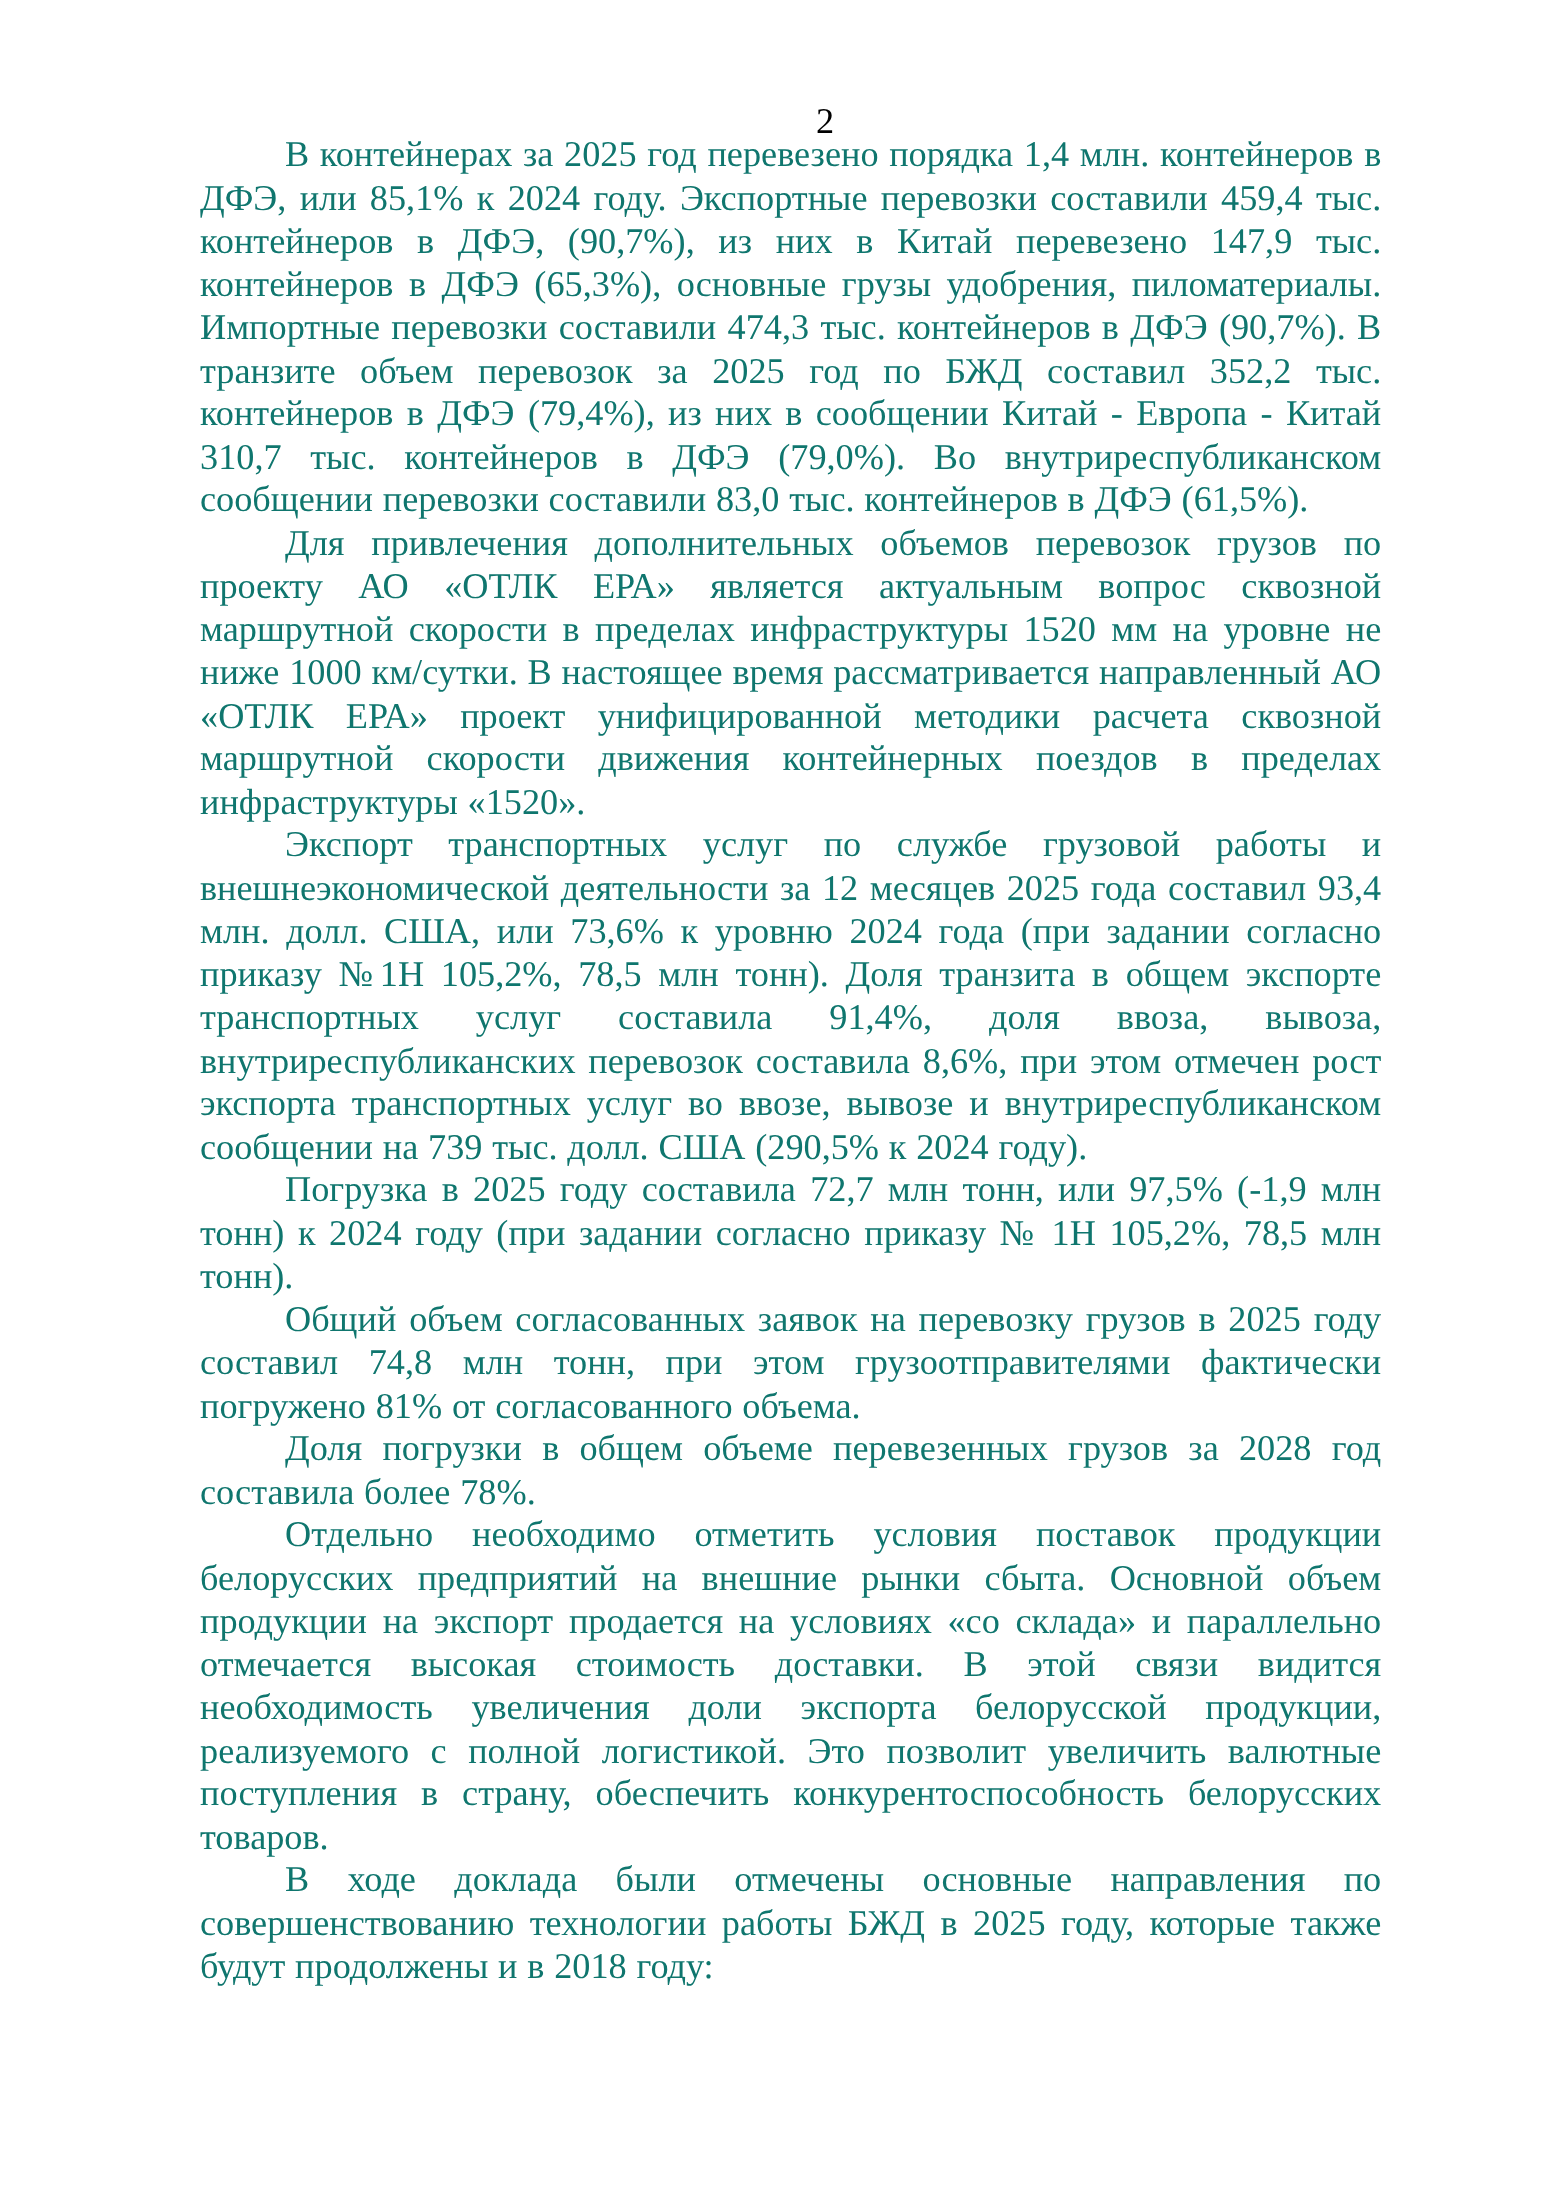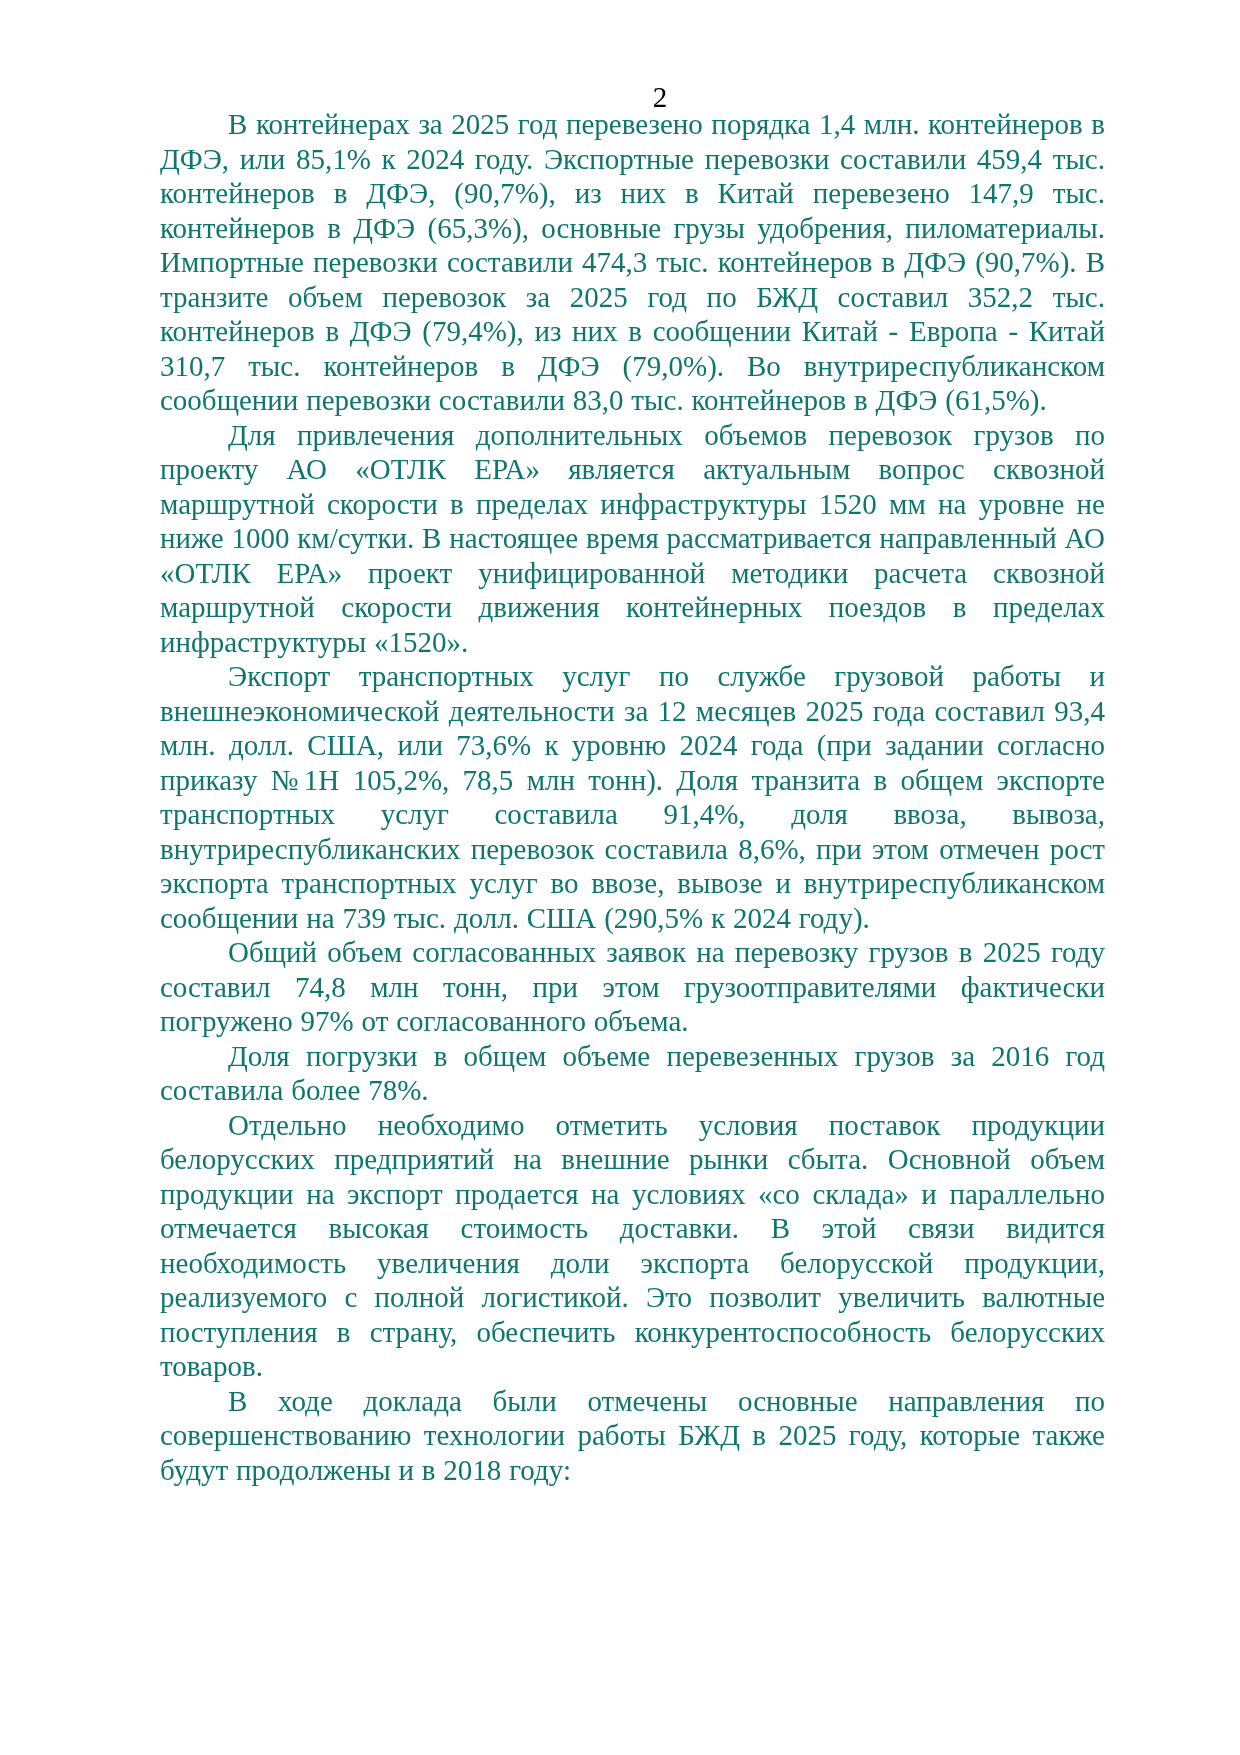--- a/index.html
+++ b/index.html
@@ -45,18 +45,19 @@
 </style>
 </head>
 <body>
 
 <div class="page">
   <div class="page-number">2</div>
   <div class="page-body">
       <p class="para">В контейнерах за 2025 год перевезено порядка 1,4 млн. контейнеров в ДФЭ, или 85,1% к 2024 году. Экспортные перевозки составили 459,4 тыс. контейнеров в ДФЭ, (90,7%), из них в Китай перевезено 147,9 тыс. контейнеров в ДФЭ (65,3%), основные грузы удобрения, пиломатериалы. Импортные перевозки составили 474,3 тыс. контейнеров в ДФЭ (90,7%). В транзите объем перевозок за 2025 год по БЖД составил 352,2 тыс. контейнеров в ДФЭ (79,4%), из них в сообщении Китай - Европа - Китай 310,7 тыс. контейнеров в ДФЭ (79,0%). Во внутриреспубликанском сообщении перевозки составили 83,0 тыс. контейнеров в ДФЭ (61,5%).</p>
       <p class="para">Для привлечения дополнительных объемов перевозок грузов по проекту АО «ОТЛК ЕРА» является актуальным вопрос сквозной маршрутной скорости в пределах инфраструктуры 1520 мм на уровне не ниже 1000 км/сутки. В настоящее время рассматривается направленный АО «ОТЛК ЕРА» проект унифицированной методики расчета сквозной маршрутной скорости движения контейнерных поездов в пределах инфраструктуры «1520».</p>
       <p class="para">Экспорт транспортных услуг по службе грузовой работы и внешнеэкономической деятельности за 12 месяцев 2025 года составил 93,4 млн. долл. США, или 73,6% к уровню 2024 года (при задании согласно приказу №1Н 105,2%, 78,5 млн тонн). Доля транзита в общем экспорте транспортных услуг составила 91,4%, доля ввоза, вывоза, внутриреспубликанских перевозок составила 8,6%, при этом отмечен рост экспорта транспортных услуг во ввозе, вывозе и внутриреспубликанском сообщении на 739 тыс. долл. США (290,5% к 2024 году).</p>
-      <p class="para">Общий объем согласованных заявок на перевозку грузов в 2025 году составил 74,8 млн тонн, при этом грузоотправителями фактически погружено 97% от согласованного объема.</p>
-      <p class="para">Доля погрузки в общем объеме перевезенных грузов за 2016 год составила более 78%.</p>
+      <p class="para">Погрузка в 2025 году составила 72,7 млн тонн, или 97,5% (-1,9 млн тонн) к 2024 году (при задании согласно приказу № 1Н 105,2%, 78,5 млн тонн).</p>
+      <p class="para">Общий объем согласованных заявок на перевозку грузов в 2025 году составил 74,8 млн тонн, при этом грузоотправителями фактически погружено 81% от согласованного объема.</p>
+      <p class="para">Доля погрузки в общем объеме перевезенных грузов за 2028 год составила более 78%.</p>
       <p class="para">Отдельно необходимо отметить условия поставок продукции белорусских предприятий на внешние рынки сбыта. Основной объем продукции на экспорт продается на условиях «со склада» и параллельно отмечается высокая стоимость доставки. В этой связи видится необходимость увеличения доли экспорта белорусской продукции, реализуемого с полной логистикой. Это позволит увеличить валютные поступления в страну, обеспечить конкурентоспособность белорусских товаров.</p>
       <p class="para">В ходе доклада были отмечены основные направления по совершенствованию технологии работы БЖД в 2025 году, которые также будут продолжены и в 2018 году:</p>
     </div>
 </div>
 
 </body></html>

